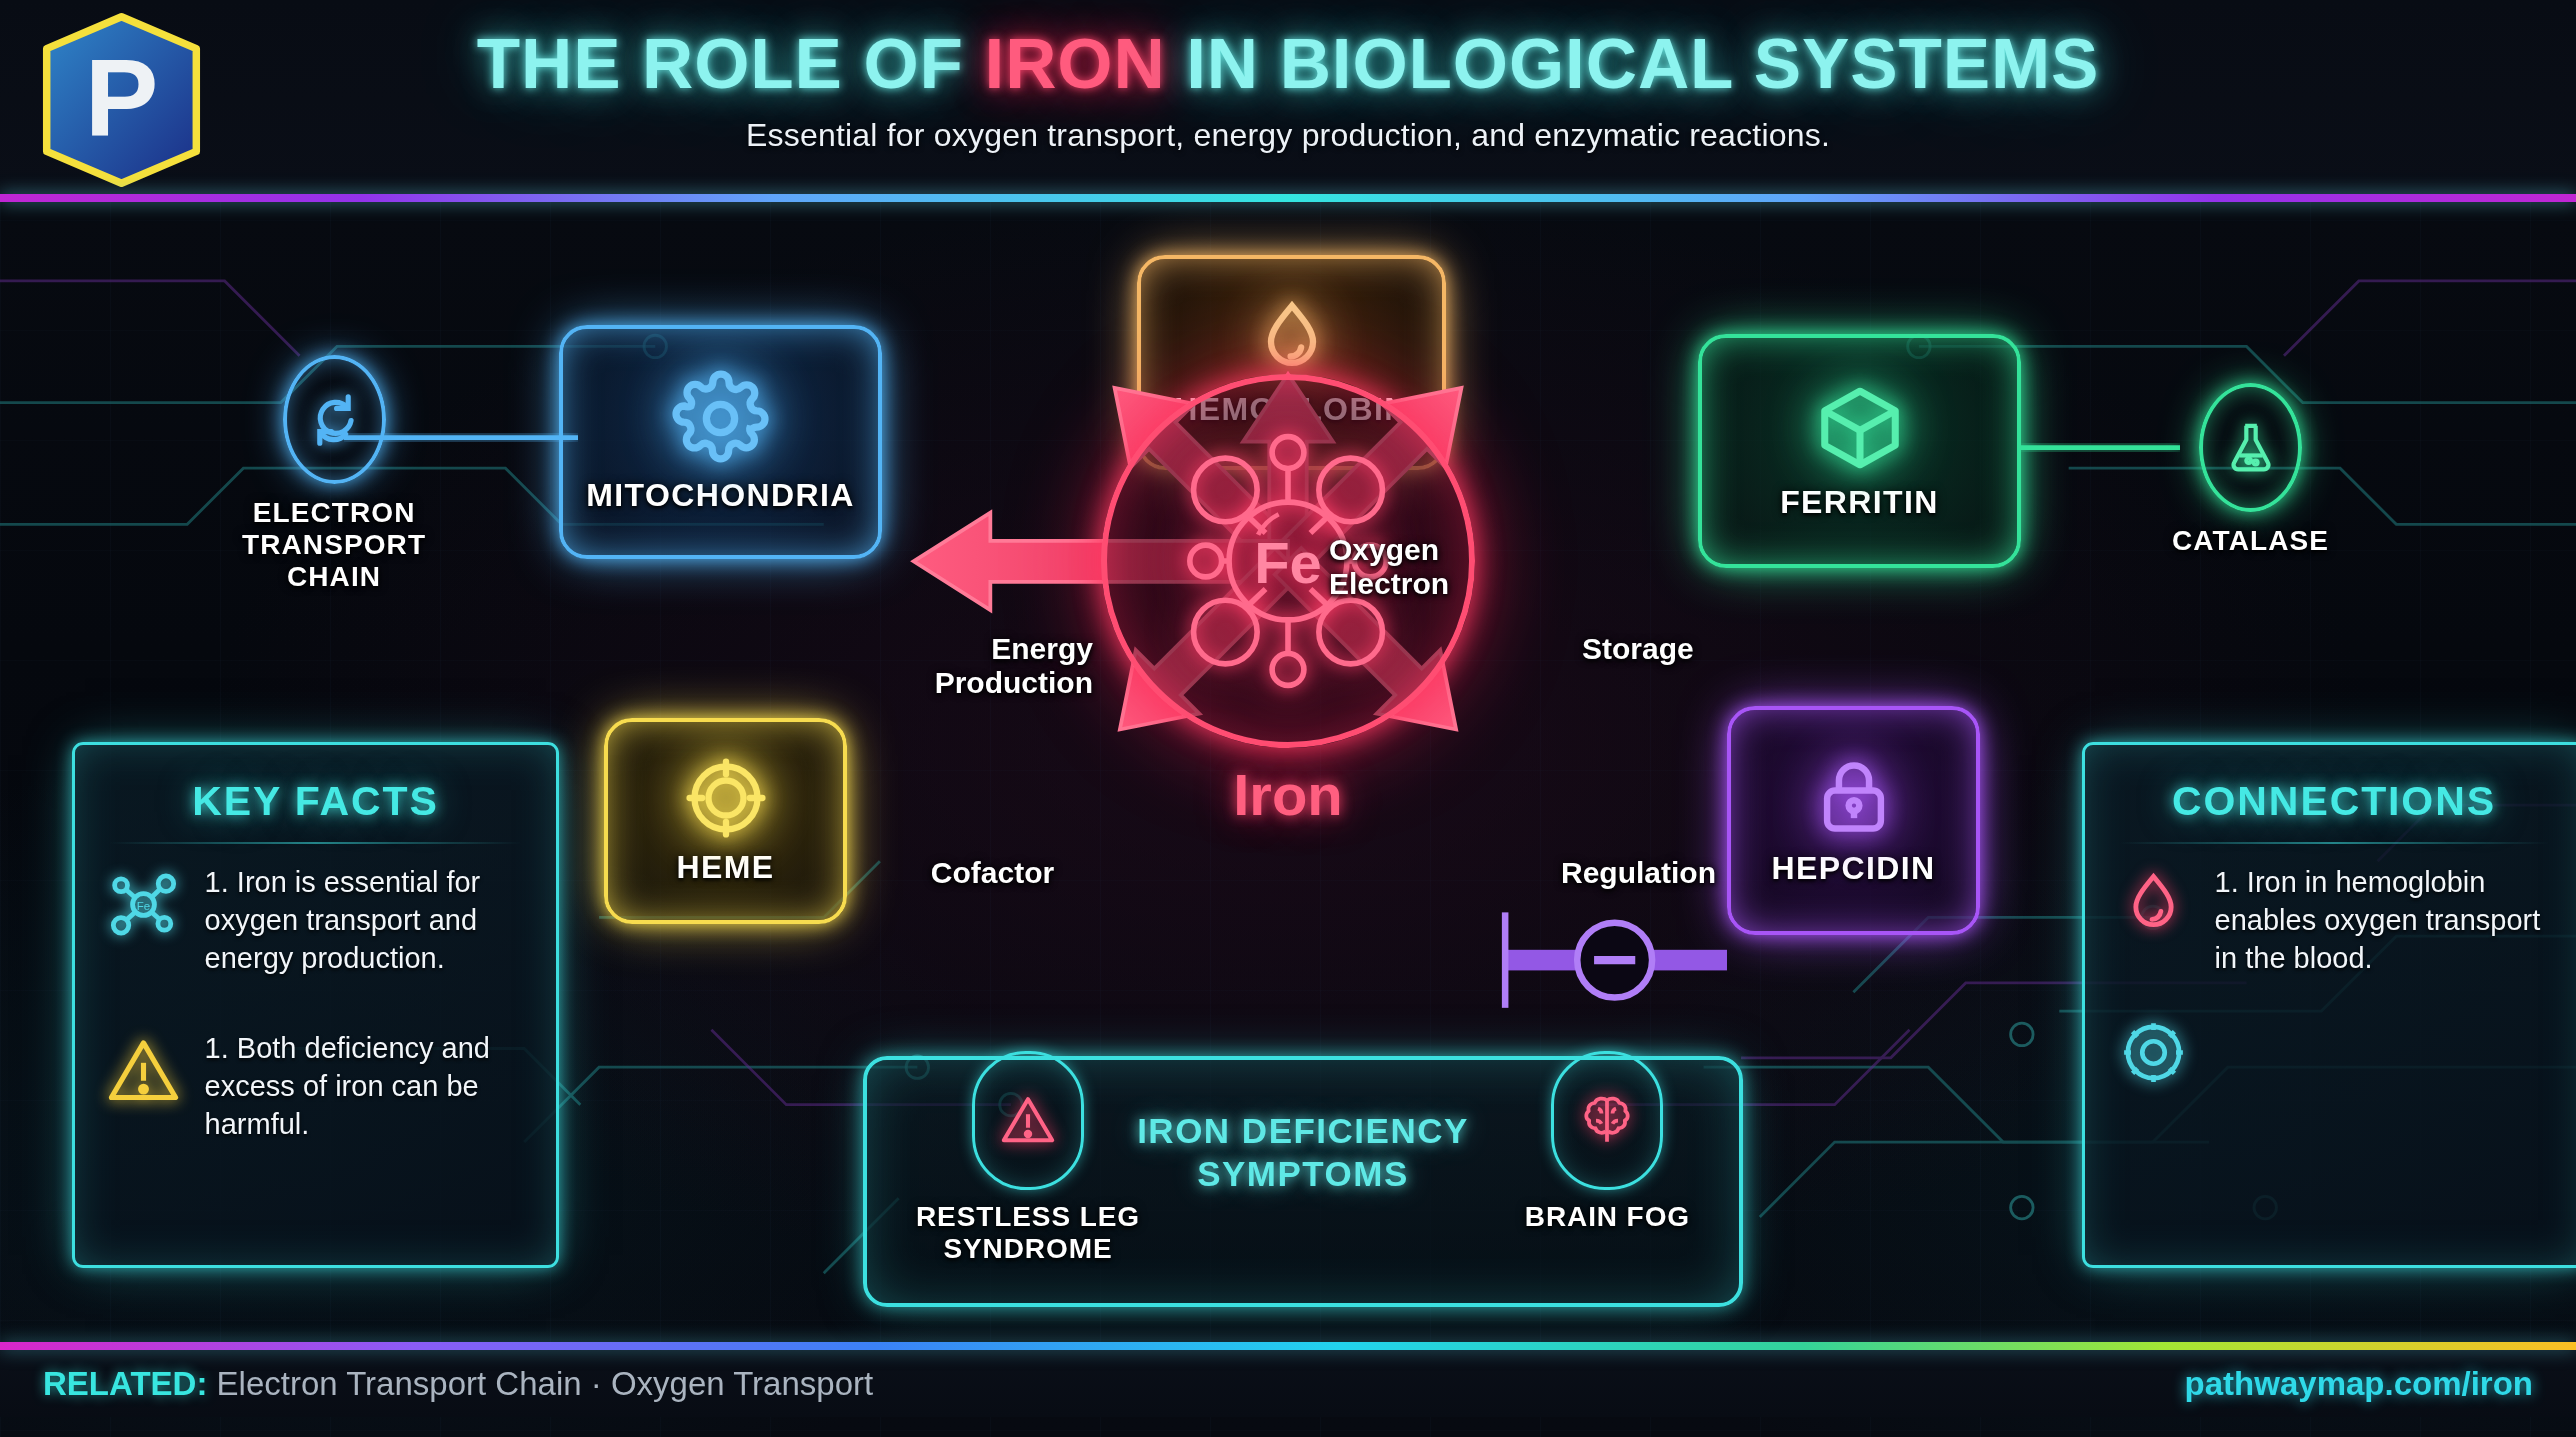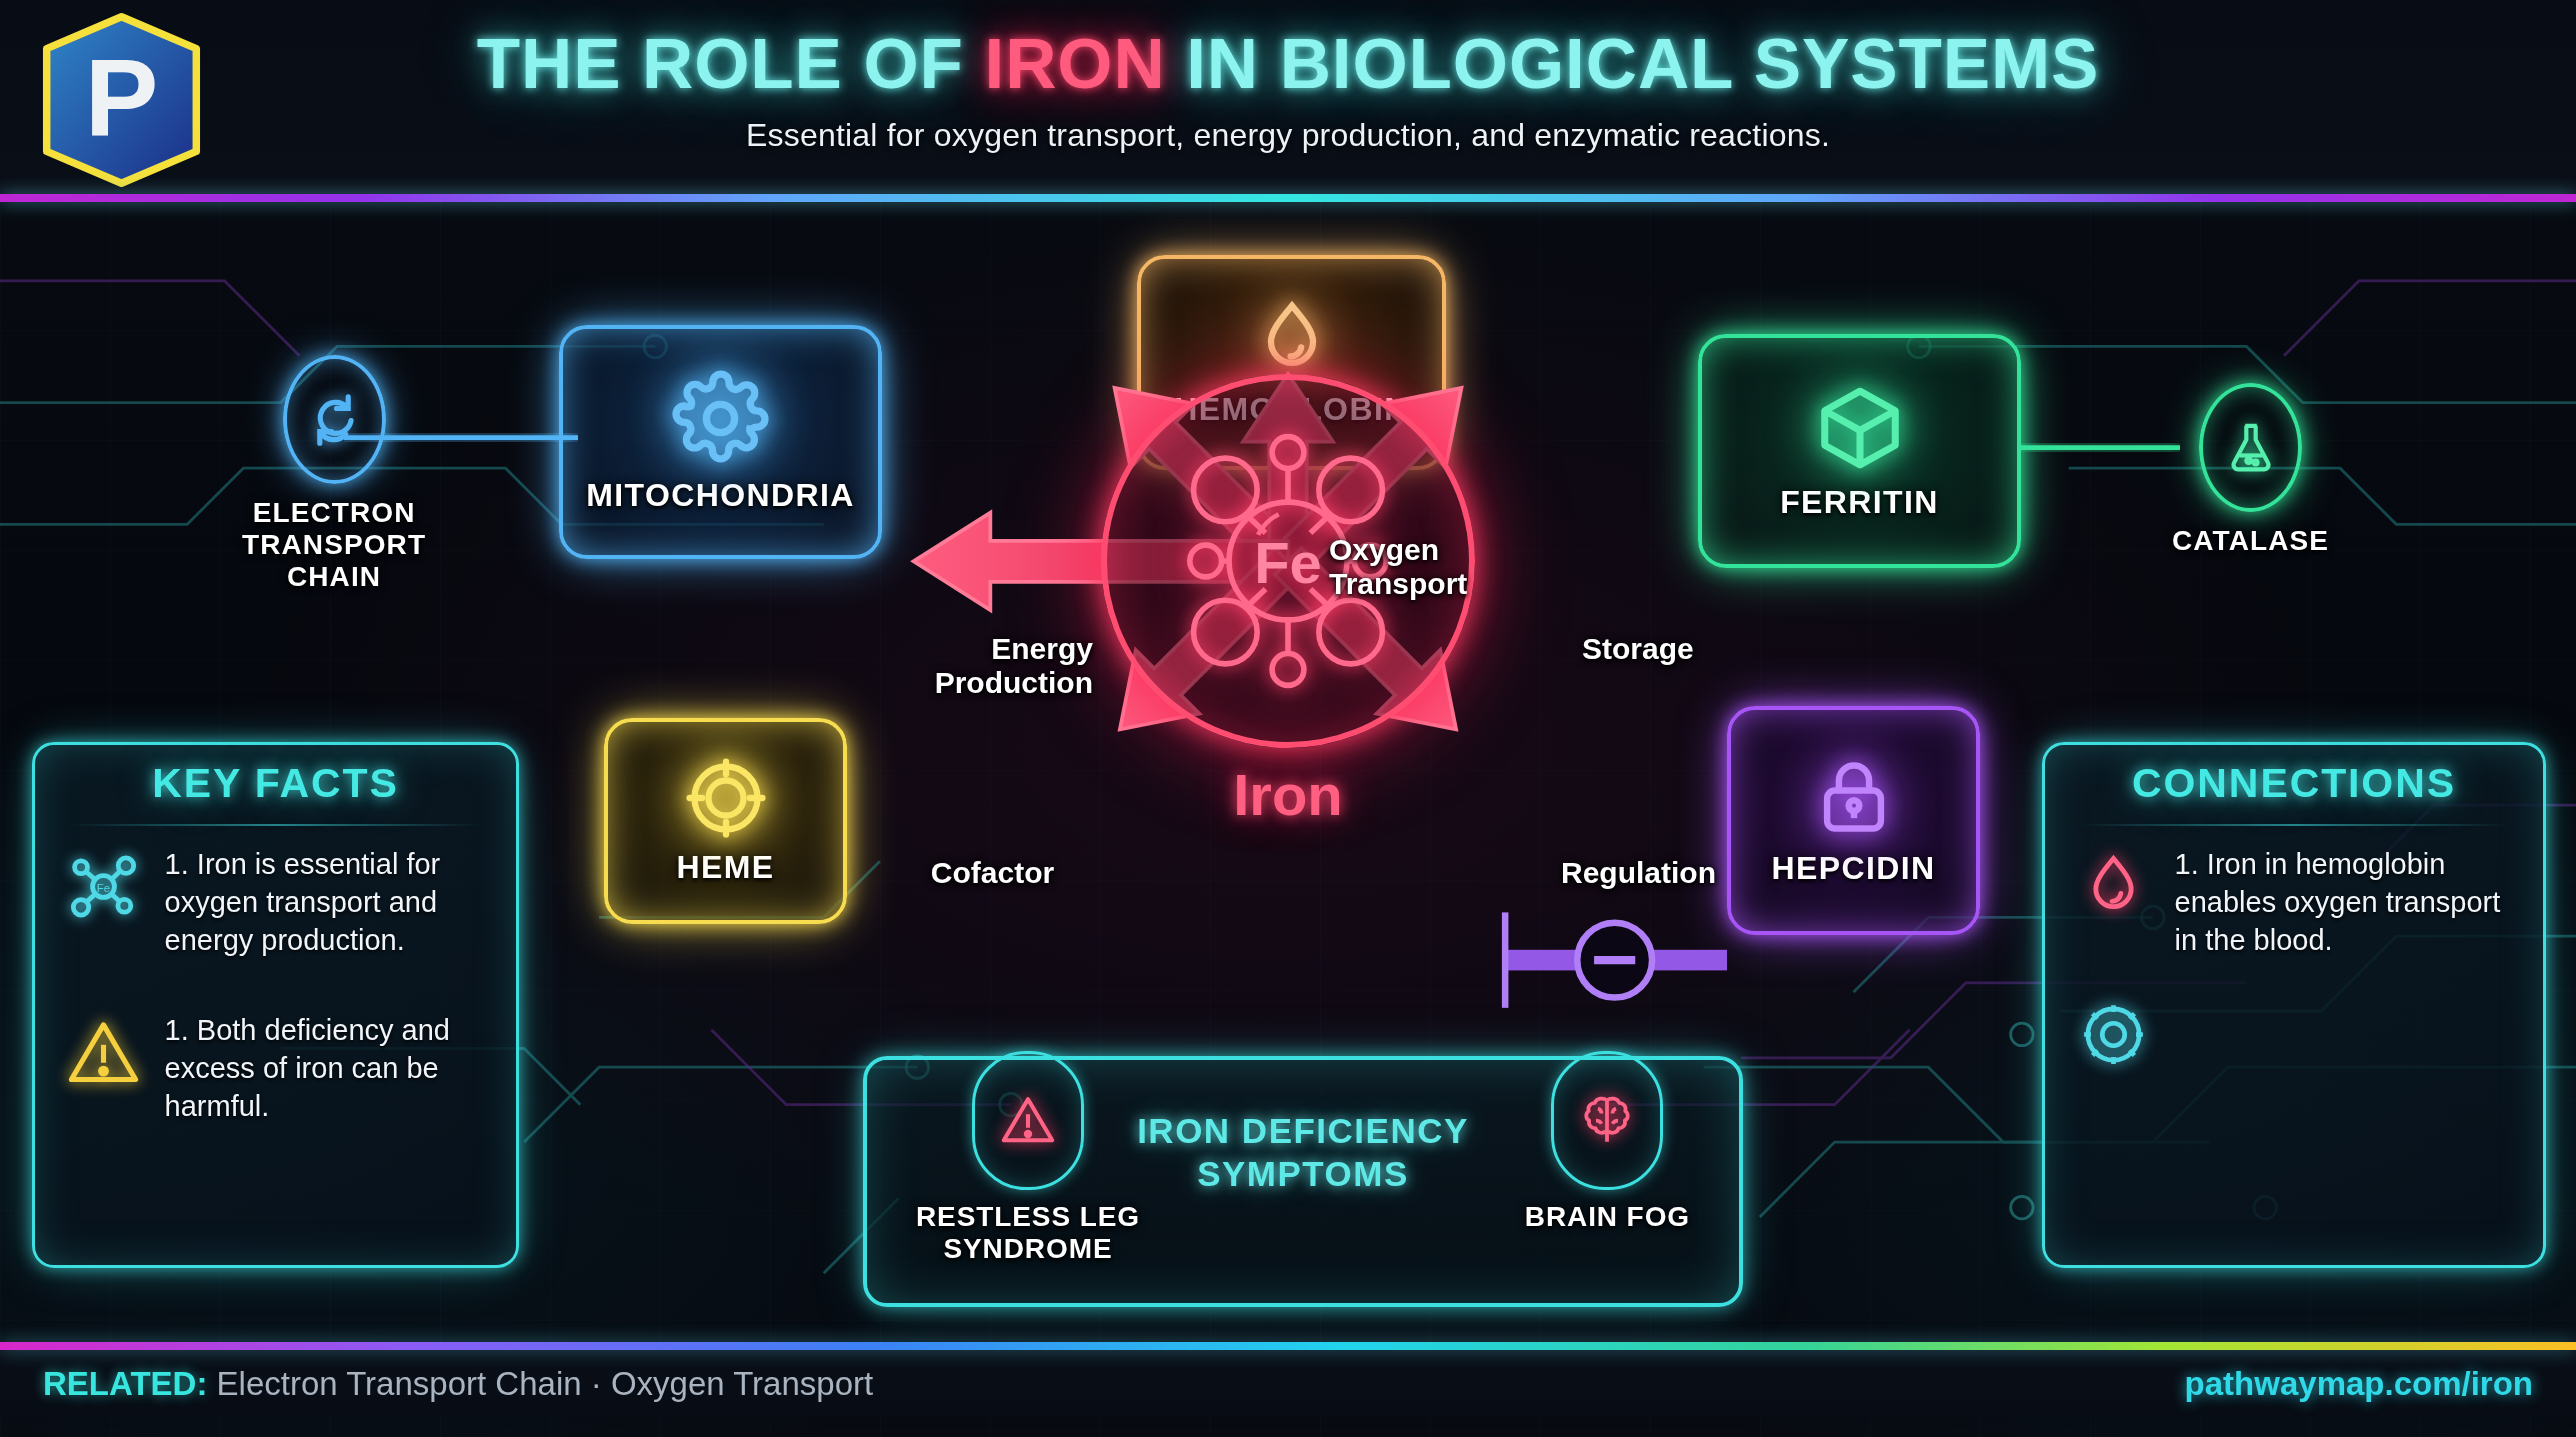--- a/index.html
+++ b/index.html
@@ -106,24 +106,25 @@
   }
 
   
   .elab {
     position:absolute; z-index:5; color:#fff; font-size:30px; font-weight:bold; line-height:1.12;
     text-shadow:0 0 8.4px rgba(0,0,0,.98),0 1.9px 4.7px rgba(0,0,0,.98);
   }
 
   
   .panel {
-    position:absolute; z-index:5; border-radius:22px; border:3.7px solid #3ddfe0;
+    position:absolute; z-index:5; border-radius:11px; border:3.7px solid #3ddfe0;
     background:linear-gradient(160deg, rgba(10,28,38,.80) 0%, rgba(7,16,26,.85) 100%);
     box-shadow:0 0 17px -1.9px rgba(61,223,224,.75), 0 0 52px -13px rgba(61,223,224,.55), inset 0 0 56px -22.5px rgba(61,223,224,.5);
-    padding:15px 28px 17px;
+    padding:33px 28px 17px;
+    margin-left:40px;
   }
   .panel h3 {
     text-align:center; font-size:41px; font-weight:bold; letter-spacing:1.9px; color:#45e9e4;
     text-shadow:0 0 13px rgba(69,233,228,.9),0 0 34px rgba(69,233,228,.5);
   }
   .panel .sep { height:1.9px; margin:17px 5.6px 20.6px; background:linear-gradient(90deg,rgba(61,223,224,0),rgba(61,223,224,.55),rgba(61,223,224,0)); }
   .fact { display:flex; align-items:flex-start; gap:20.6px; margin-bottom:34px; }
   .fact .fic { flex:0 0 81px; height:81px; display:flex; align-items:center; justify-content:center; }
   .fact .ftx { font-size:29px; line-height:1.31; color:#f2f6fa; text-shadow:0 1.9px 3.7px rgba(0,0,0,.9); }
 
@@ -279,21 +280,21 @@
         <path d="M168 172 a48 48 0 0 1 22 -22" stroke-width="5"></path>
       </g>
       <text x="200" y="223" font-family="Liberation Sans, sans-serif" font-size="62" font-weight="bold" fill="#ff86a2" text-anchor="middle" style="filter:drop-shadow(0 0 10px #ff3d68)">Fe</text>
     </svg>
   </div>
   <div id="hub-label">Iron</div>
 
   <div class="elab" style="left:887px;top:431px;width:206px;text-align:right;white-space:pre-line">Energy
 Production</div>
   <div class="elab" style="left:1329px;top:332px;width:206px;text-align:left;white-space:pre-line">Oxygen
-Transport</div>
+Electron</div>
   <div class="elab" style="left:1582px;top:431px;width:187px;text-align:left">Storage</div>
   <div class="elab" style="left:899px;top:655px;width:187px;text-align:center">Cofactor</div>
   <div class="elab" style="left:1526px;top:655px;width:225px;text-align:center">Regulation</div>
 
   <div class="sat" style="left:242px;top:154px;color:#53b4f5;z-index:4">
     <div class="circ">
       <svg class="ic" width="62" height="62" viewBox="0 0 24 24" fill="none" stroke="#53b4f5" stroke-width="2" stroke-linecap="round">
         <path d="M17 7a6 6 0 1 0 1.6 5.2"></path>
           <polyline points="17.5,3 17.5,7.5 13,7.5"></polyline>
         <path d="M7 17a6 6 0 0 0 9.5.5"></path>

